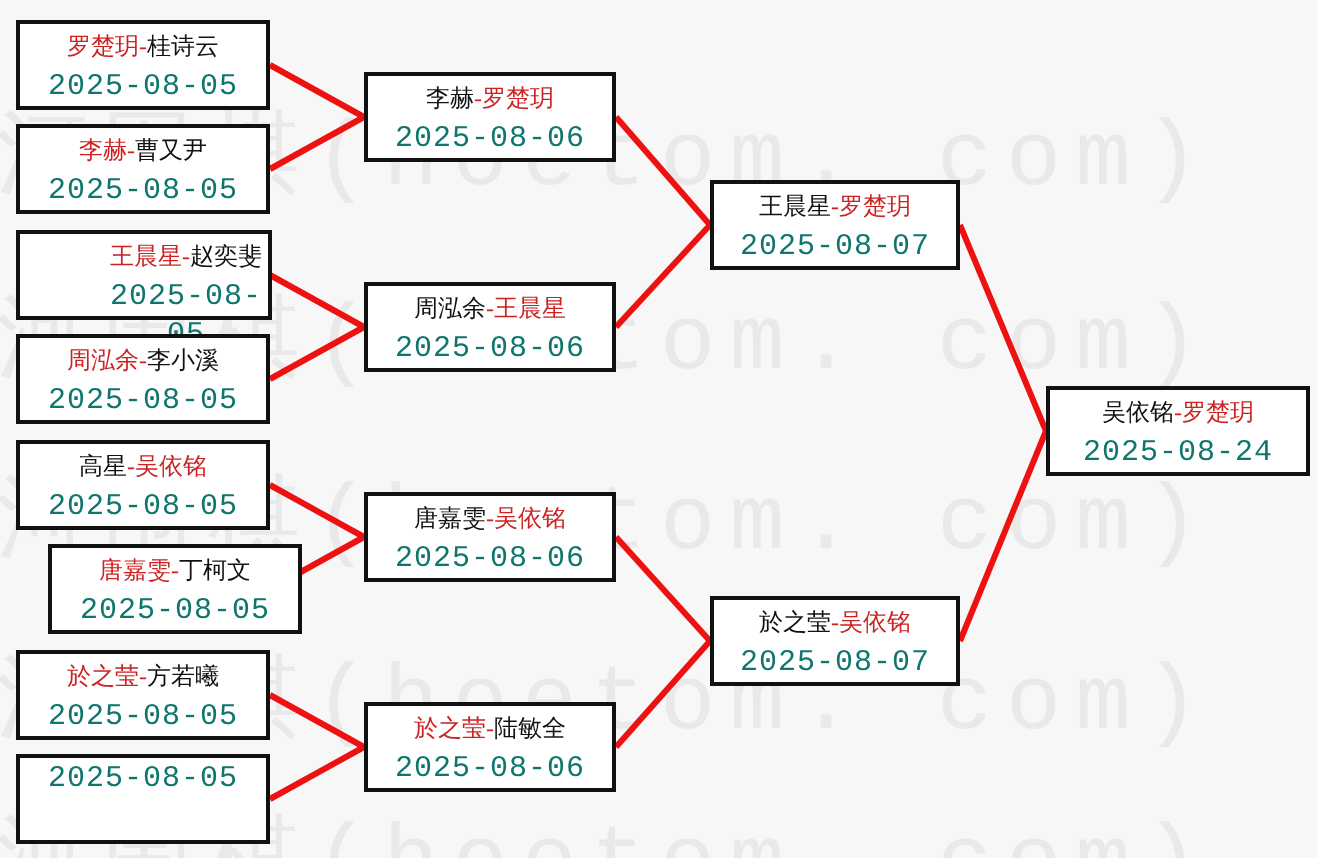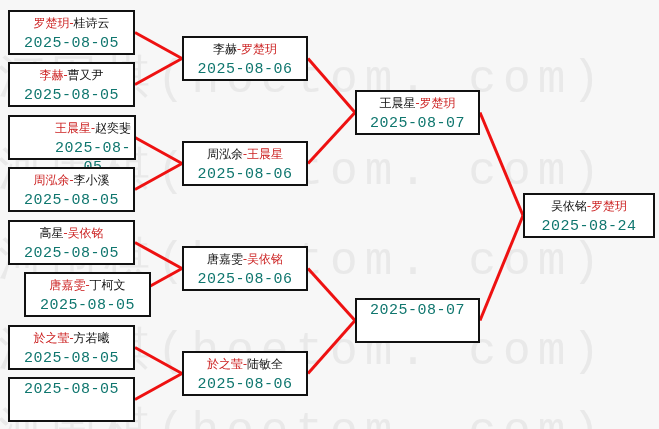--- a/index.html
+++ b/index.html
@@ -136,20 +136,21 @@
       </div>
       <div class="box" style="left: 182px; top: 351px; width: 126px; height: 45px;">
         <div class="names"><span class="red">於之莹</span><span class="red">-</span><span>陆敏全</span></div>
         <div class="date">2025-08-06</div>
       </div>
       <div class="box" style="left: 355px; top: 90px; width: 125px; height: 45px;">
         <div class="names"><span>王晨星</span><span class="red">-</span><span class="red">罗楚玥</span></div>
         <div class="date">2025-08-07</div>
       </div>
       <div class="box" style="left: 355px; top: 298px; width: 125px; height: 45px;">
+        <div class="names"><span>於之莹</span><span class="red">-</span><span class="red">吴依铭</span></div>
         <div class="date">2025-08-07</div>
       </div>
       <div class="box" style="left: 523px; top: 193px; width: 132px; height: 45px;">
         <div class="names"><span>吴依铭</span><span class="red">-</span><span class="red">罗楚玥</span></div>
         <div class="date">2025-08-24</div>
       </div>
     </div>
 
 </div>
 

